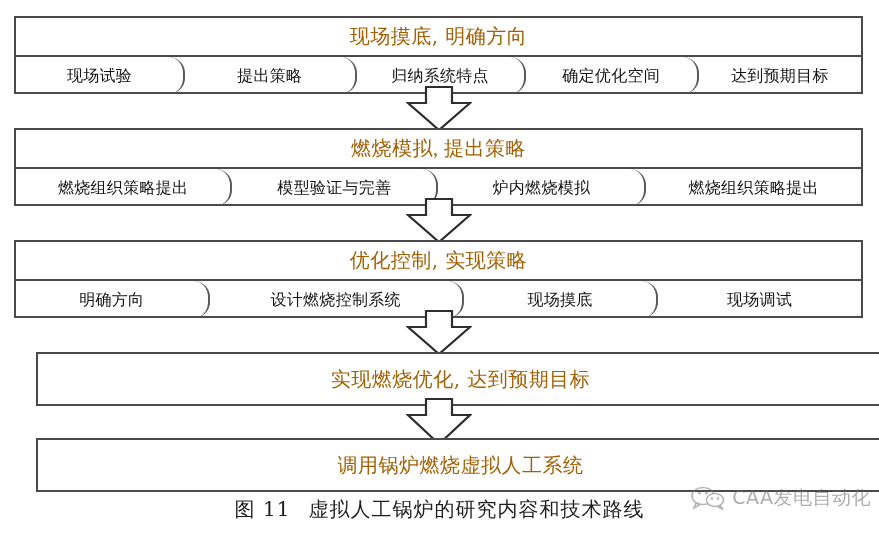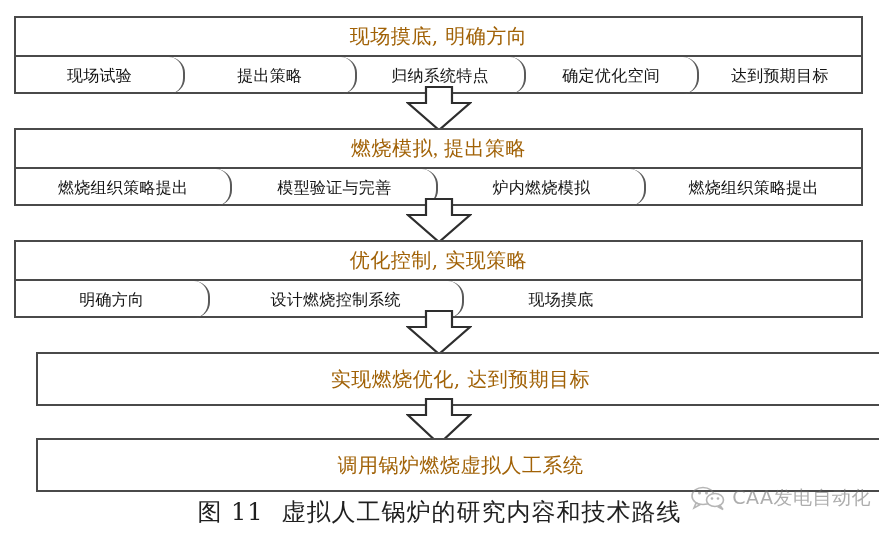--- a/index.html
+++ b/index.html
@@ -91,21 +91,21 @@
   #arrow-3 { top: 310px; }
   #arrow-4 { top: 398px; height: 48px; }
 
   
   #caption {
     position: absolute;
     left: 0;
     top: 496px;
     width: 879px;
     text-align: center;
-    font-size: 24px;
+    font-size: 20px;
     color: #1f1f1f;
     letter-spacing: 1px;
   }
   #caption .cap-num { margin-right: 18px; }
 
   
   #watermark {
     position: absolute;
     right: 8px;
     top: 485px;
@@ -159,20 +159,21 @@
       <polygon points="20,1 46,1 46,17 64,17 33,44 2,17 20,17" fill="#ffffff" stroke="#2e2e2e" stroke-width="2.2" stroke-linejoin="miter"></polygon>
     </svg>
   </div>
 
   <div class="stage" id="stage-3">
     <div class="stage-title">优化控制, 实现策略</div>
     <div class="stage-row">
       <div class="stage-cell" style="width:22.9%">明确方向</div>
       <div class="stage-cell" style="width:30.1%">设计燃烧控制系统</div>
       <div class="stage-cell" style="width:23.0%">现场摸底</div>
+      <div class="stage-cell" style="width:24.0%">现场调试</div>
     </div>
   </div>
 
   <div class="arrow" id="arrow-3">
     <svg viewBox="0 0 66 46" preserveAspectRatio="none">
       <polygon points="20,1 46,1 46,17 64,17 33,44 2,17 20,17" fill="#ffffff" stroke="#2e2e2e" stroke-width="2.2" stroke-linejoin="miter"></polygon>
     </svg>
   </div>
 
   <div class="stage solo" id="stage-4">

